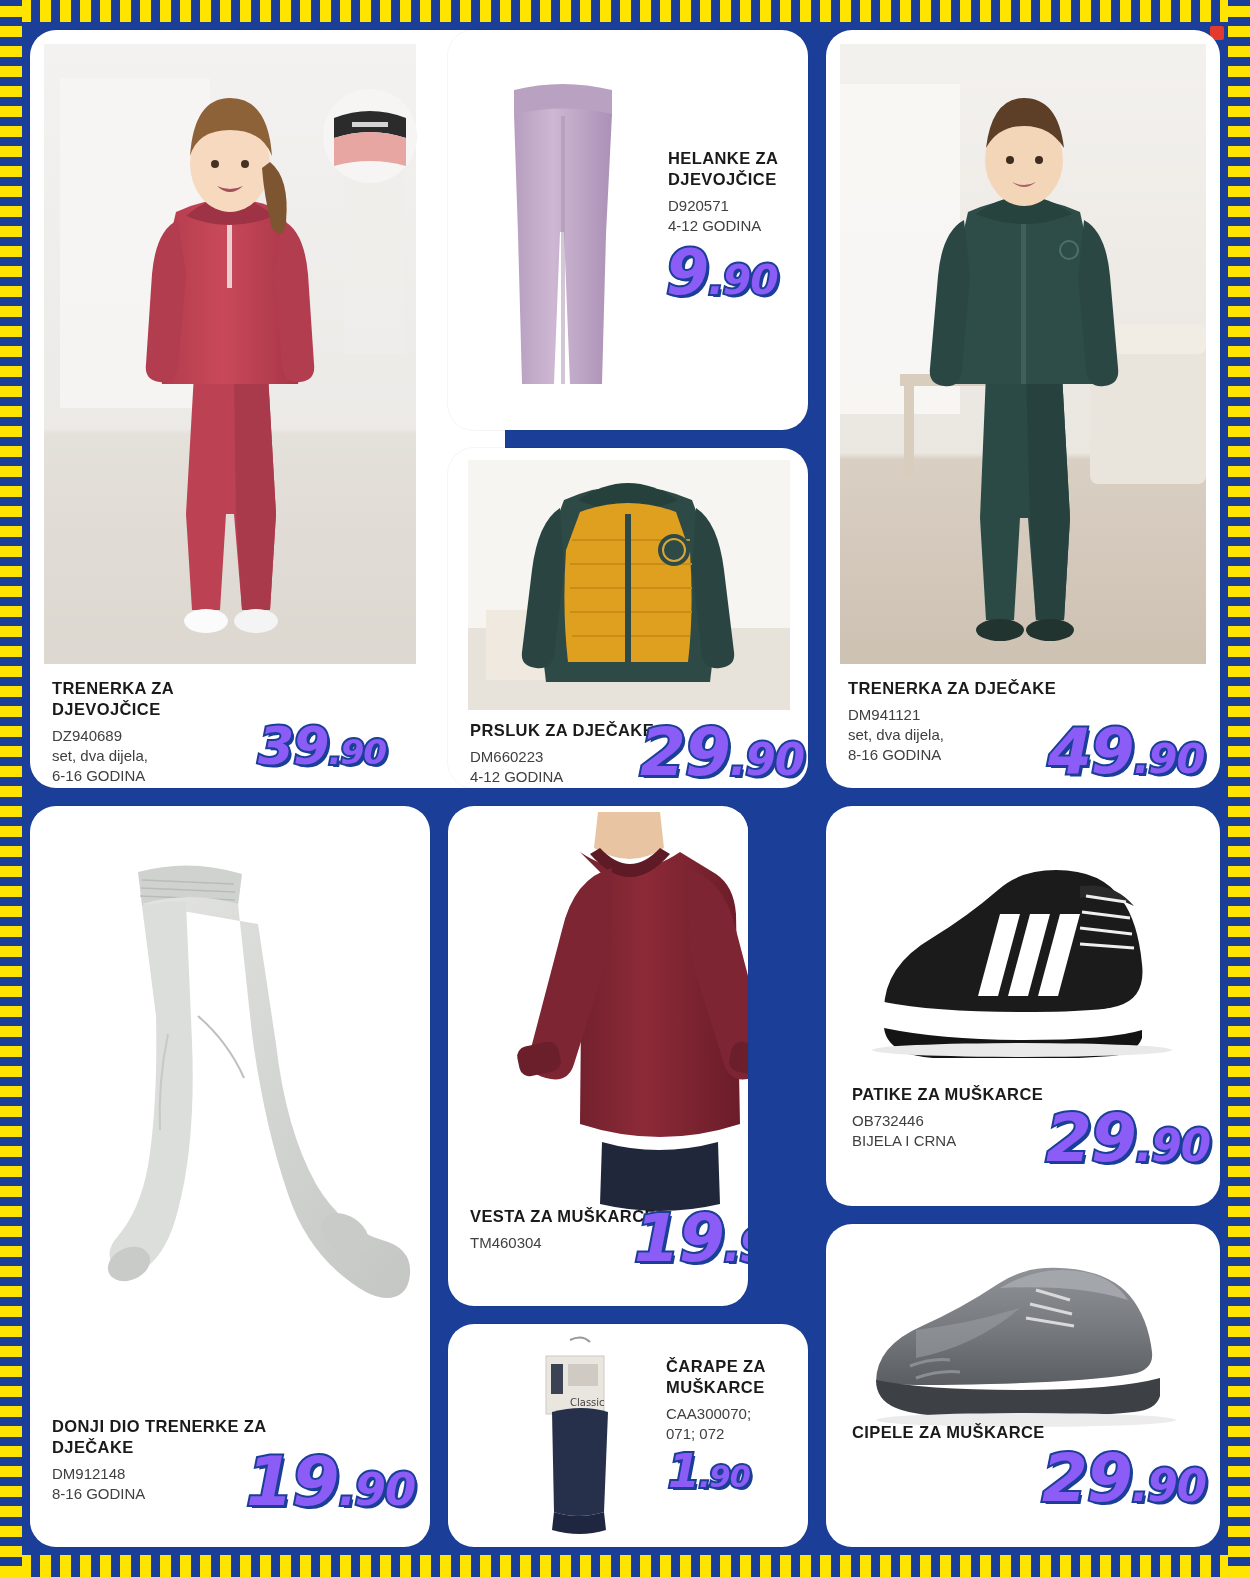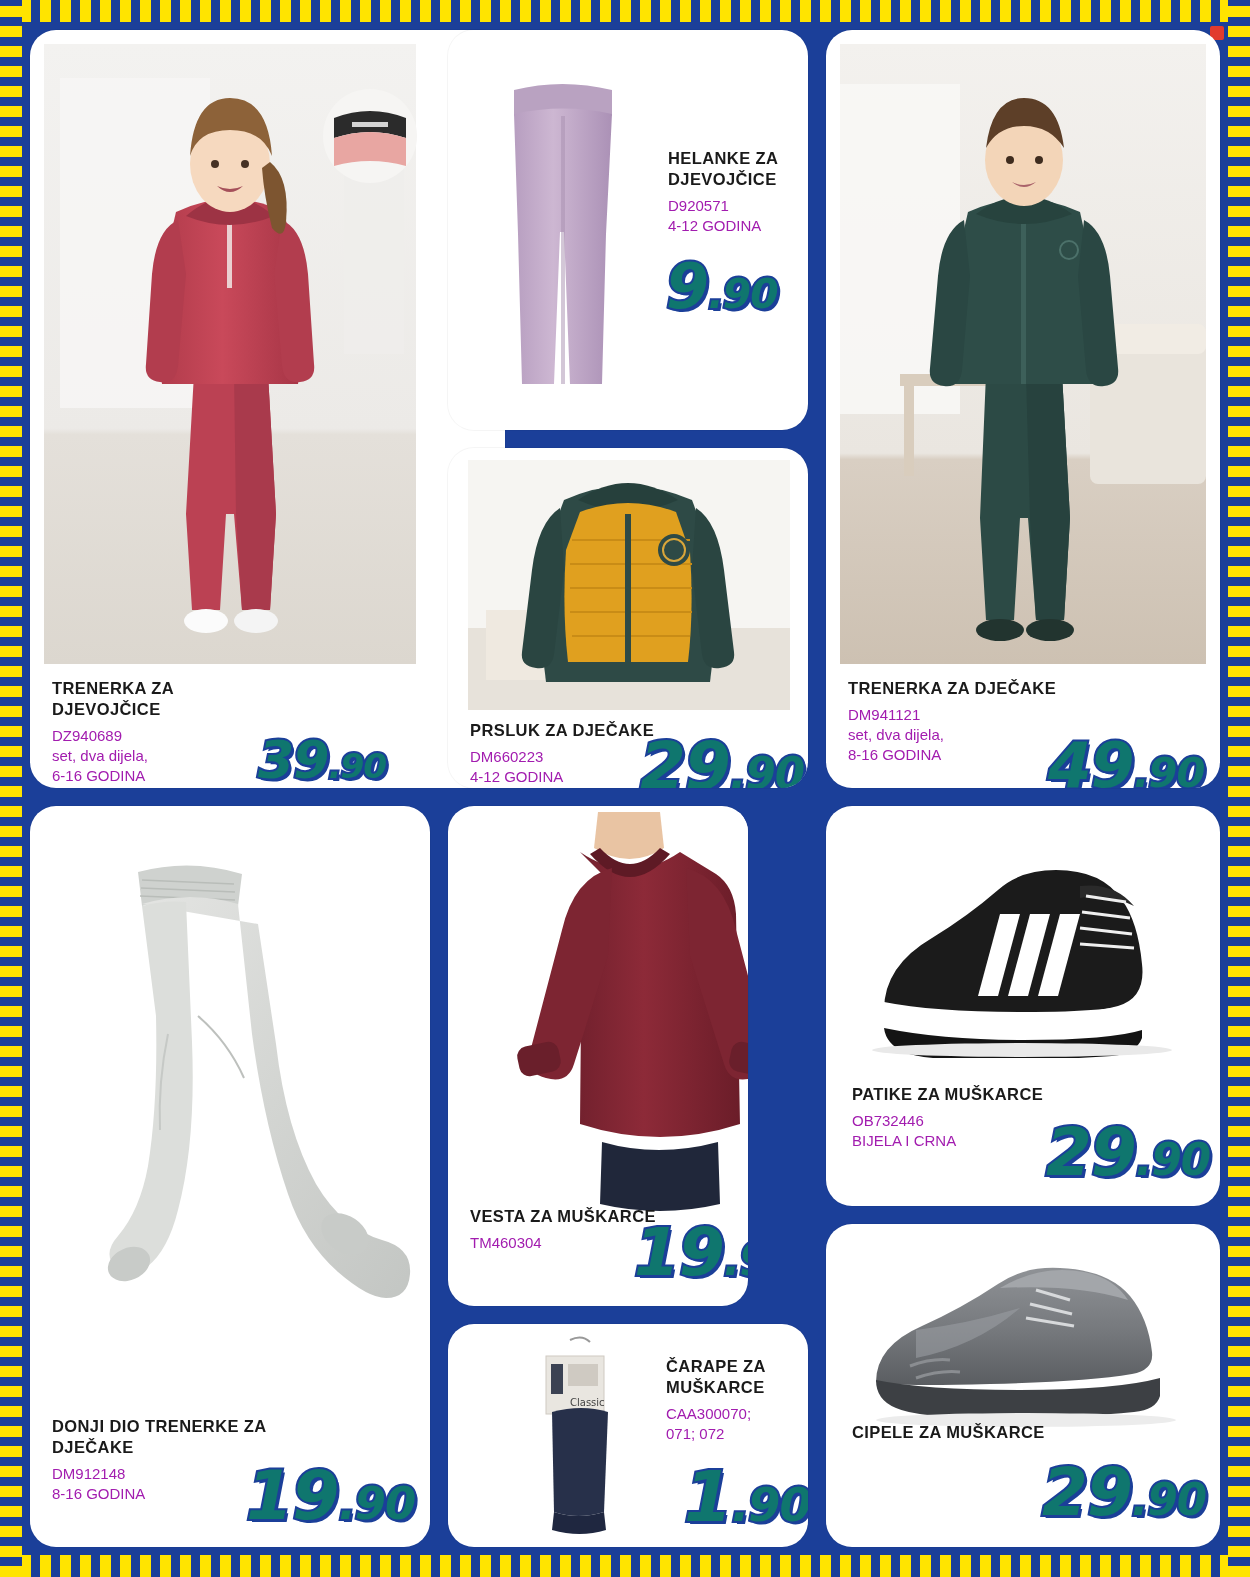--- a/index.html
+++ b/index.html
@@ -82,39 +82,38 @@
     font-size: 16.5px;
     letter-spacing: 0.4px;
     line-height: 1.28;
     text-transform: uppercase;
     margin: 0 0 6px 0;
     color: #1a1a1a;
   }
   .meta {
     font-size: 15px;
     line-height: 1.32;
-    color: #a21caf;
+    color: #404040;
   }
   .meta div { white-space: nowrap; }
 
   
   .price {
     position: absolute;
     font-family: "DejaVu Sans", sans-serif;
     font-weight: bold;
     font-style: italic;
-    color: #0f766e;
+    color: #8b5cf6;
     letter-spacing: -1px;
     line-height: 1;
     -webkit-text-stroke: 4px #1b3f99;
     paint-order: stroke fill;
     text-shadow:
       3px 3px 0 #1b3f99;
     white-space: nowrap;
-    margin-top: 14px;
   }
   .price .cents {
     font-size: 0.66em;
   }
 
   
   #card-1 { left: 0;    top: 0;    width: 475px;  height: 758px; }
   #card-2 { left: 418px; top: 0;   width: 360px;  height: 400px; }
   #card-3 { left: 418px; top: 418px; width: 360px; height: 340px; }
   #card-4 { left: 796px; top: 0;   width: 394px;  height: 758px; }
@@ -412,21 +411,21 @@
           <path d="M46 178 q24 8 50 0 l2 18 q-26 8 -54 0 Z" fill="#1f2740"></path>
         </svg>
       </div>
       <div class="info" style="left:218px; top:32px; width:136px;">
         <div class="title">ČARAPE ZA MUŠKARCE</div>
         <div class="meta">
           <div>CAA300070;</div>
           <div>071; 072</div>
         </div>
       </div>
-      <div class="price" style="left:236px; top:124px; font-size:70px;font-style:italic;">
+      <div class="price" style="left:220px; top:124px; font-size:46px;font-style:italic;">
         <span>1</span><span class="cents">.90</span>
       </div>
     </div>
 
     <div class="card" id="card-8">
       <div class="photo" style="left:24px; top:36px; width:346px; height:216px;">
         <svg width="346" height="216" viewBox="0 0 346 216">
           <rect width="346" height="216" fill="#ffffff"></rect>
           <path d="M34 168 q0 -44 48 -72 q36 -22 66 -48 q22 -20 58 -20 q46 0 66 30 q16 22 20 64 q4 34 -24 42 q-44 12 -132 12 q-60 0 -80 -2 q-22 -2 -22 -6 Z" fill="#1b1b1b"></path>
           <path d="M34 160 q50 10 140 10 q90 0 118 -10 l2 20 q-4 18 -28 20 q-54 4 -130 4 q-62 0 -82 -6 q-20 -6 -20 -22 Z" fill="#ffffff"></path>

